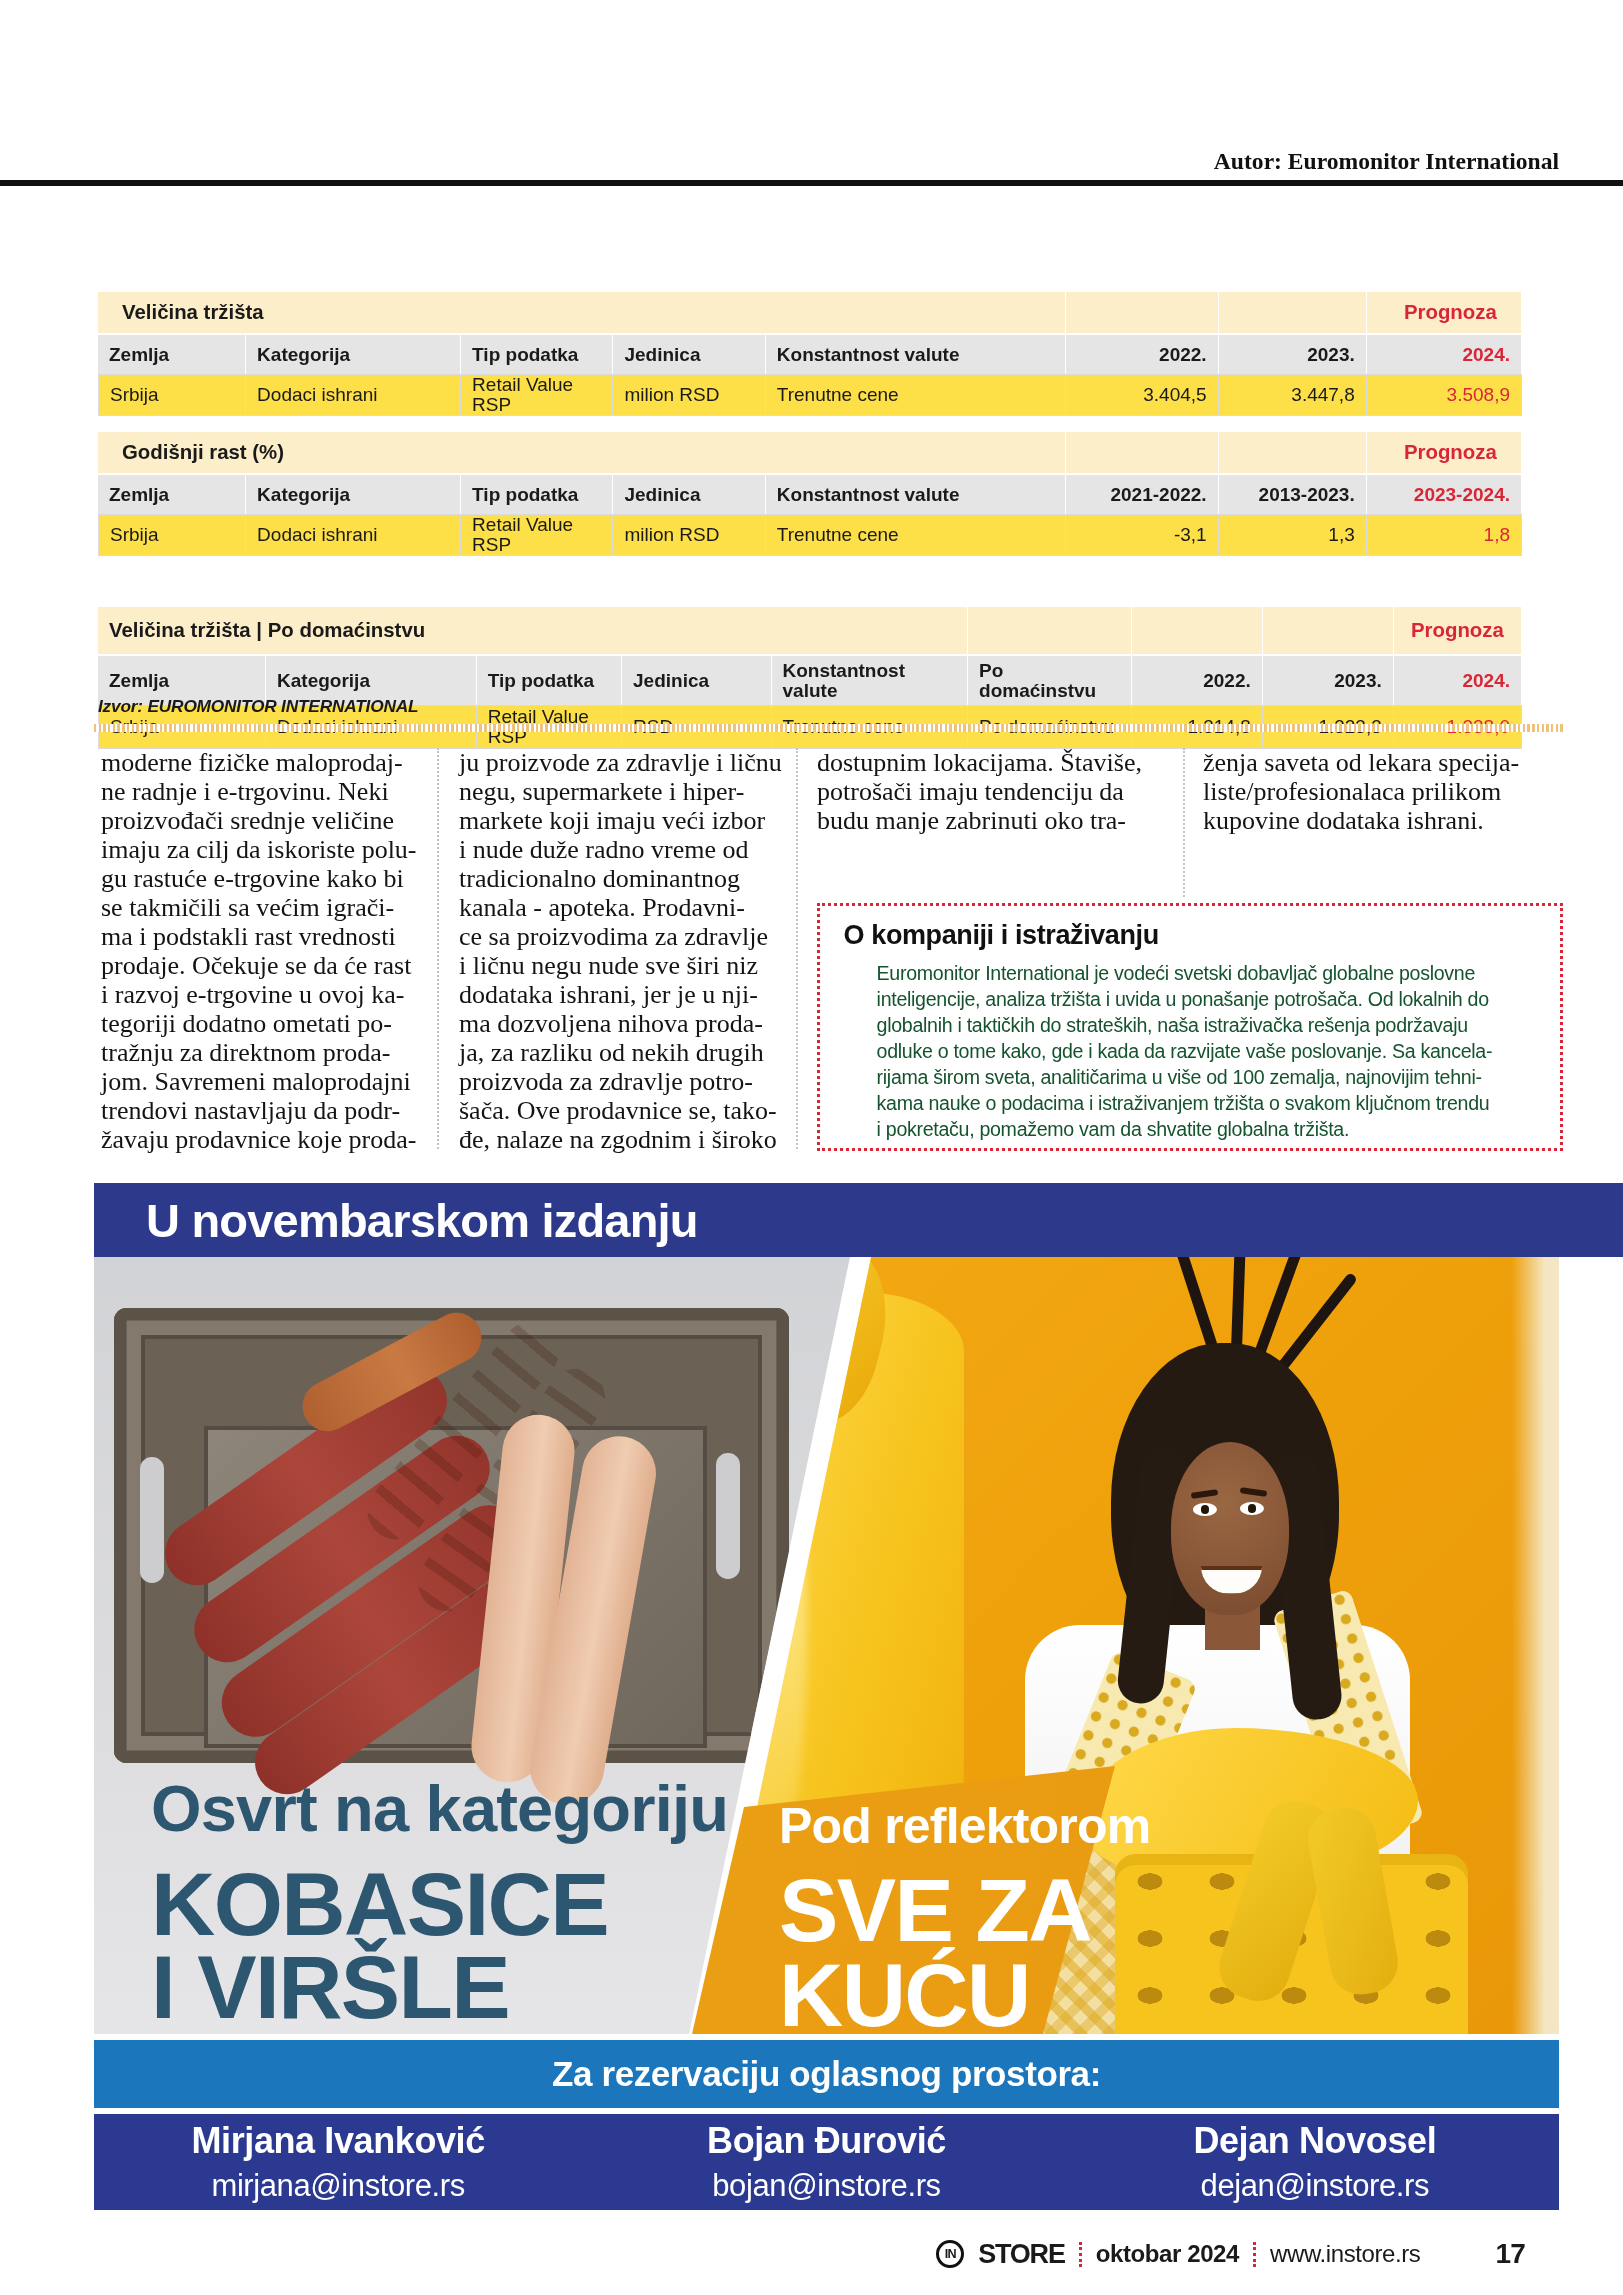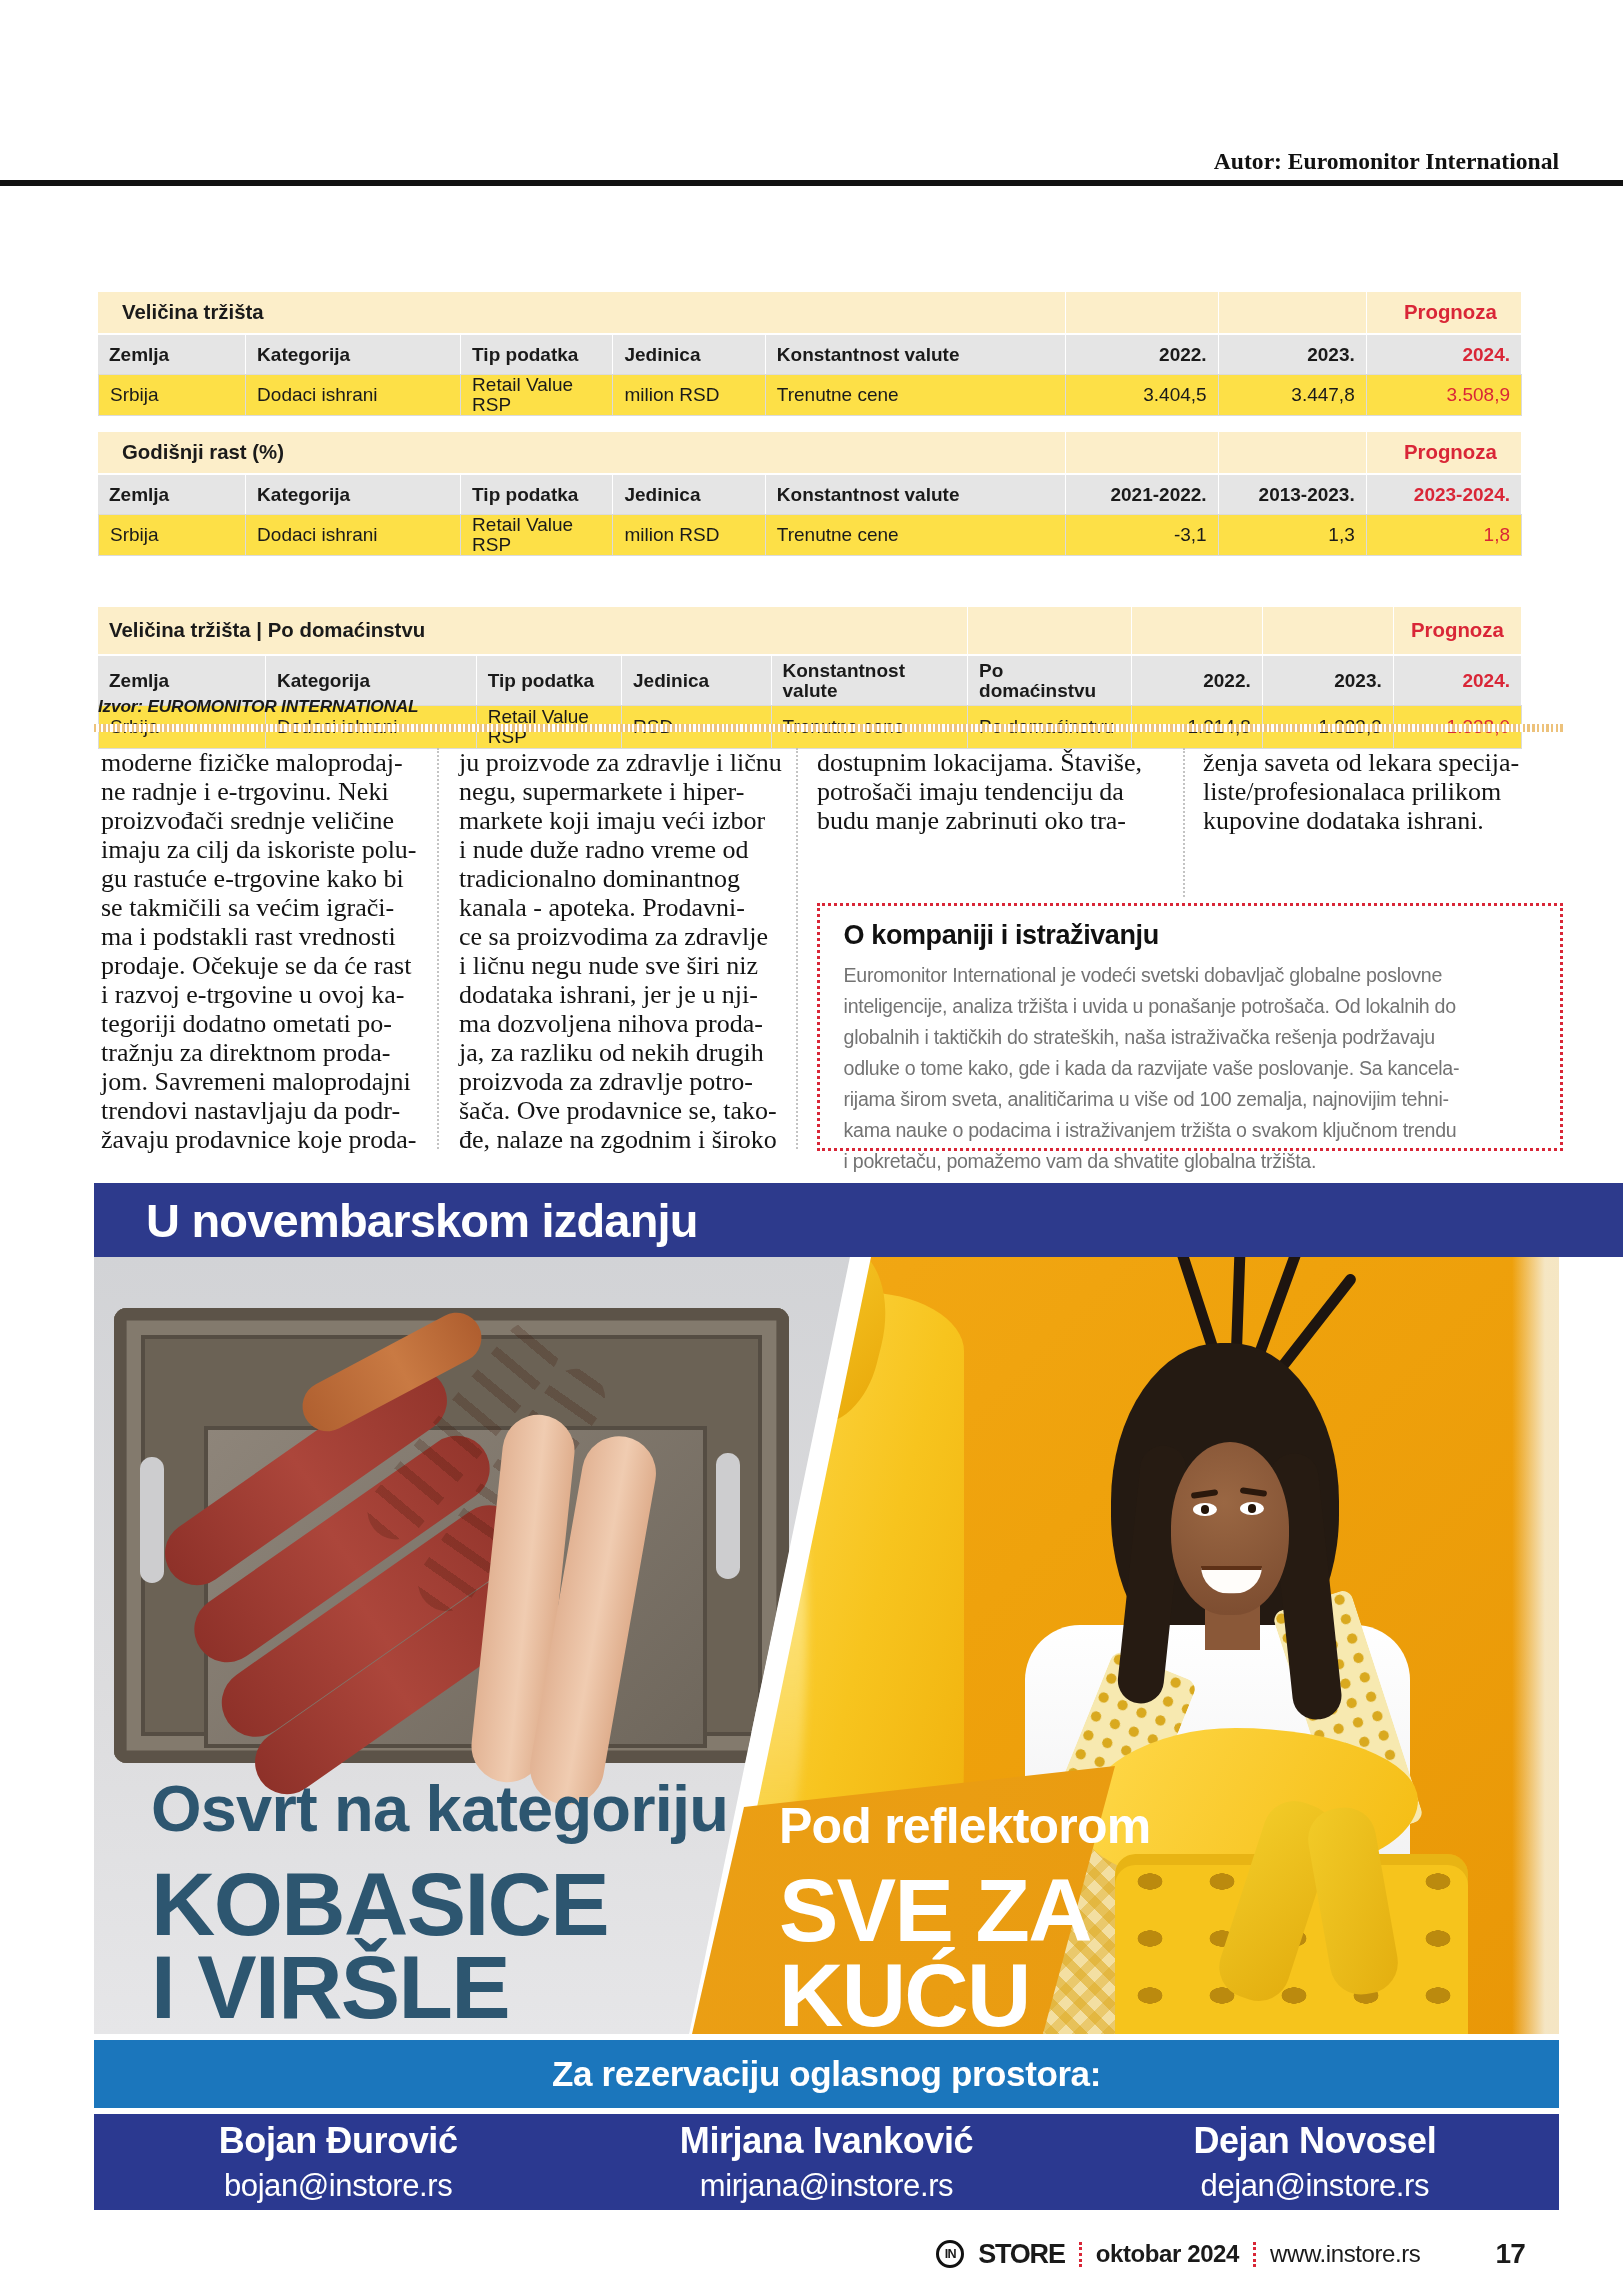--- a/index.html
+++ b/index.html
@@ -43,21 +43,21 @@
   .col4{left:1203px;width:361px;}
   .col-div{position:absolute;width:0;border-left:2.4px dotted #C3C3C3;}
   .div1{left:437px;top:748px;height:401px;}
   .div2{left:796px;top:748px;height:401px;}
   .div3{left:1183px;top:748px;height:149px;}
 
   
   .about-box{position:absolute;left:817px;top:903px;width:746px;height:248px;box-sizing:border-box;
              border:3.9px dotted #D92637;padding:14px 27px 11px 23.6px;background:#fff;}
   .about-title{font-size:27px;font-weight:bold;color:#111;margin:0 0 9.4px 0;letter-spacing:-0.4px;}
-  .about-body{font-size:19.6px;line-height:31px;white-space:pre-line;letter-spacing:-0.3px;color:#737373;}
+  .about-body{font-size:19.6px;line-height:26px;white-space:pre-line;letter-spacing:-0.3px;color:#14532d;margin-left:33px;}
 
   
   .banner{position:absolute;left:94px;top:1183px;width:1576px;height:74px;background:#2D3A8C;
           display:flex;align-items:center;}
   .banner span{color:#fff;font-size:47px;font-weight:bold;letter-spacing:-0.8px;padding-left:52px;}
 
   .photo-area{position:absolute;left:94px;top:1257px;width:1465px;height:777px;overflow:hidden;background:#D9DADC;}
   .zone-left{position:absolute;inset:0;clip-path:polygon(0 0,756px 0,595px 777px,0 777px);
              background:linear-gradient(180deg,#D2D3D6 0%,#DCDCDE 55%,#E6E6E8 100%);}
   .zone-right{position:absolute;inset:0;clip-path:polygon(774px 0,1465px 0,1465px 777px,613px 777px);
@@ -416,26 +416,26 @@
       <div class="title-right">KUĆU</div>
     </div>
   </div>
 
   <div class="reserve-bar">
     <span>Za rezervaciju oglasnog prostora:</span>
   </div>
 
   <div class="contacts">
     <div class="contact">
+      <div class="nm">Mirjana Ivanković</div>
+      <div class="em">mirjana@instore.rs</div>
+    </div>
+    <div class="contact">
       <div class="nm">Bojan Đurović</div>
       <div class="em">bojan@instore.rs</div>
-    </div>
-    <div class="contact">
-      <div class="nm">Mirjana Ivanković</div>
-      <div class="em">mirjana@instore.rs</div>
     </div>
     <div class="contact">
       <div class="nm">Dejan Novosel</div>
       <div class="em">dejan@instore.rs</div>
     </div>
   </div>
 
   <div class="footer">
     <div class="logo-circle">IN</div>
     <div class="brand">STORE</div>

